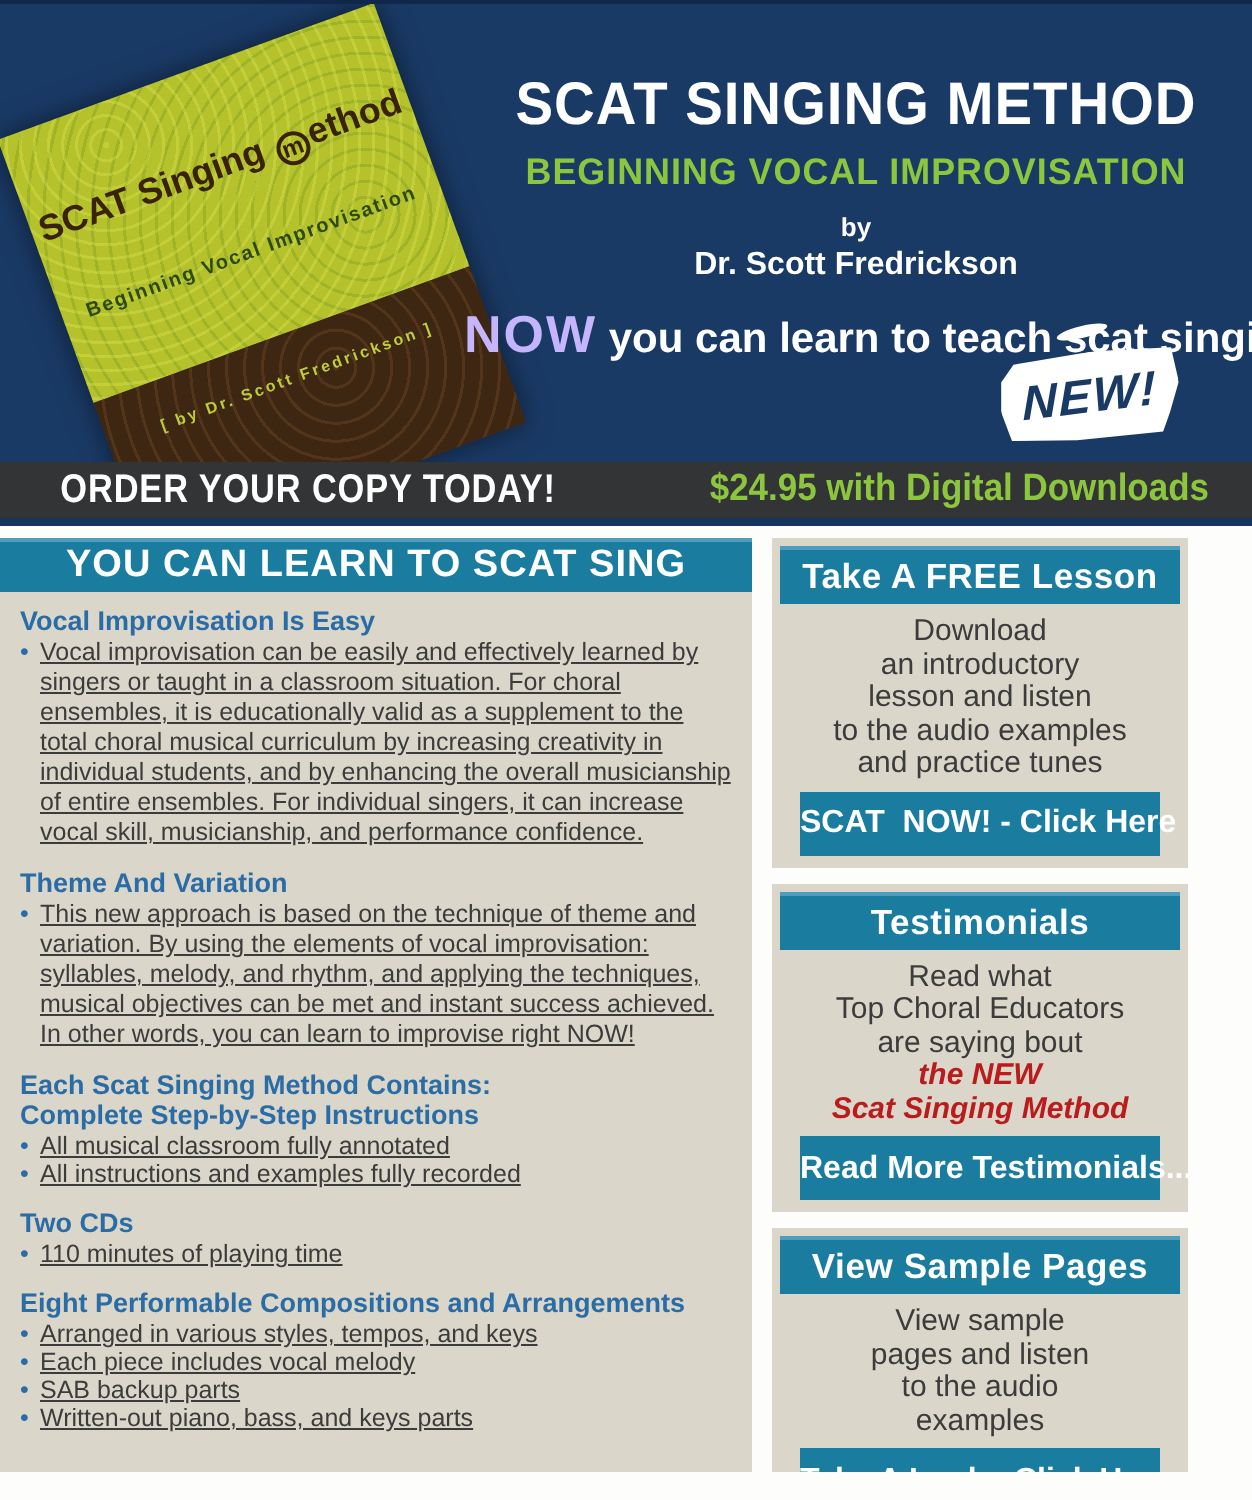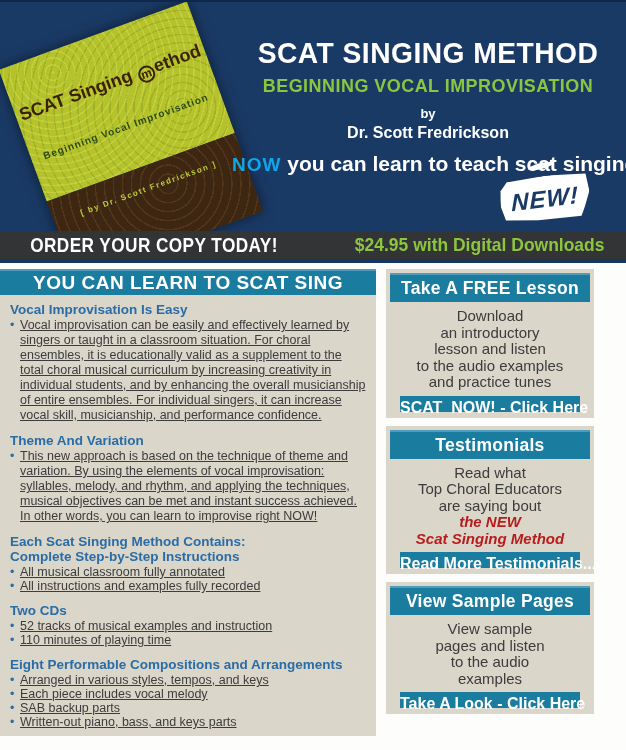--- a/index.html
+++ b/index.html
@@ -61,21 +61,21 @@
     margin:0 0 5px 0;
   }
   .hero-subtitle {
     font-size:18.5px; font-weight:bold; color:#8cc63f; letter-spacing:.5px;
     transform:scaleX(.97); transform-origin:center; white-space:nowrap;
     margin:0 0 9px 0;
   }
   .hero-by { font-size:13px; font-weight:bold; margin:0 0 3px 0; }
   .hero-author { font-size:16px; font-weight:bold; margin:0 0 10px 0; }
   .hero-tagline { font-size:21px; font-weight:bold; white-space:nowrap; }
-  .hero-tagline .now { color:#0ea5e9; font-size:19px; letter-spacing:1px; }
+  .hero-tagline .now { color:#c4b5fd; font-size:26px; letter-spacing:1px; }
 
   .new-badge {
     position:absolute; left:500px; top:174px; width:90px; height:45px;
     background:#ffffff; transform:rotate(-7deg);
     clip-path:polygon(2% 22%, 10% 4%, 55% 0%, 98% 6%, 100% 45%, 93% 78%, 88% 98%, 40% 96%, 4% 88%, 0% 55%);
     display:flex; align-items:center; justify-content:center;
   }
   .new-badge-text {
     color:#1a3a66; font-weight:bold; font-style:italic; font-size:24px;
     letter-spacing:1px; transform:skewX(-6deg);
@@ -134,21 +134,21 @@
     margin:6px 2px 5px 2px; white-space:pre-line;
   }
   .box-text.no-bottom { margin-bottom:0; }
   .box-text-em {
     text-align:center; color:#b91c1c; font-size:15px; line-height:16.5px;
     font-weight:bold; font-style:italic; margin:0 2px 5px 2px; white-space:pre-line;
   }
   .box-btn {
     display:block; width:calc(100% - 20px); margin:0 10px; border:0;
     background:#1a7da0; color:#ffffff; font-family:inherit; font-weight:bold;
-    font-size:16px; height:16px; line-height:23px; text-align:center;
+    font-size:16px; height:32px; line-height:23px; text-align:center;
     white-space:pre; cursor:pointer; padding:0;
   }
 </style>
 </head>
 <body>
 
 <div class="page">
 
   <header class="hero">
     <div class="book">
@@ -207,21 +207,20 @@
 Complete Step-by-Step Instructions</h3>
           <ul>
             <li>All musical classroom fully annotated</li>
             <li>All instructions and examples fully recorded</li>
           </ul>
         </div>
 
         <div class="section">
           <h3 class="section-title">Two CDs</h3>
           <ul>
-            <li>52 tracks of musical examples and instruction</li>
             <li>110 minutes of playing time</li>
           </ul>
         </div>
 
         <div class="section">
           <h3 class="section-title">Eight Performable Compositions and Arrangements</h3>
           <ul>
             <li>Arranged in various styles, tempos, and keys</li>
             <li>Each piece includes vocal melody</li>
             <li>SAB backup parts</li>

